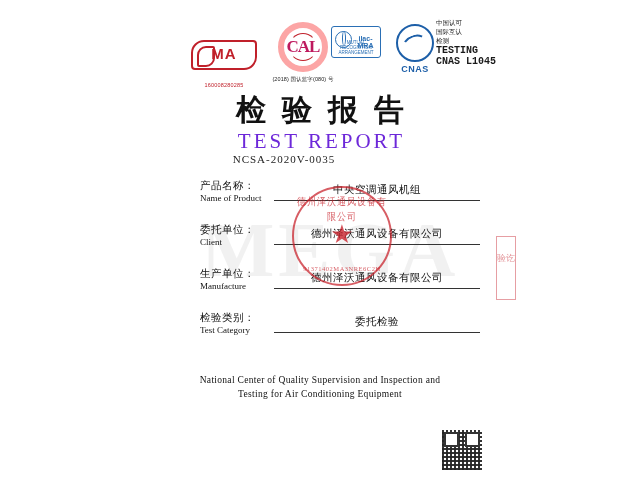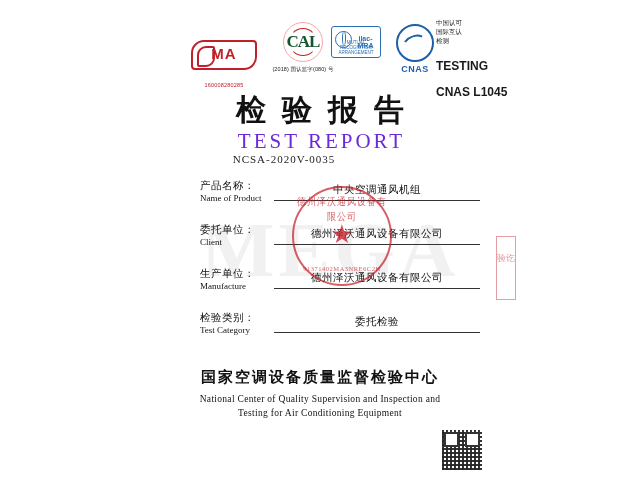--- a/index.html
+++ b/index.html
@@ -66,24 +66,24 @@
     font-size: 5.5px;
     letter-spacing: 0.2px;
     margin-top: 3px;
   }
 
   
   .mark-cal { left: 266px; top: 14px; width: 74px; }
   .cal-circle {
     width: 38px; height: 38px;
     margin: 0 auto;
-    border: 1px solid #fca5a5;
+    border: 6px solid #fca5a5;
     border-radius: 50%;
     position: relative;
-    color: #14532d;
+    color: #be185d;
   }
   .cal-circle .inner {
     position: absolute;
     left: 50%; top: 50%;
     transform: translate(-50%,-50%);
     font-family: "Liberation Serif", serif;
     font-weight: bold;
     font-size: 17px;
     letter-spacing: -1px;
   }
@@ -182,24 +182,25 @@
     text-align: left;
     font-family: "Liberation Sans", sans-serif;
     color: #1a1a1a;
   }
   .mark-cnastext .cn {
     font-size: 6.5px;
     line-height: 9px;
     font-family: "Liberation Sans", sans-serif;
   }
   .mark-cnastext .en {
-    font-size: 12px;
+    font-size: 10px;
     font-weight: bold;
     line-height: 10px;
-    margin-top: 16px;
+    margin-top: 1px;
+    font-family: Liberation Mono, monospace;
   }
 
   
   .title-cn {
     position: absolute;
     left: 0; top: 90px;
     width: 640px;
     text-align: center;
     font-family: "Liberation Serif", serif;
     font-size: 30px;
@@ -481,20 +482,19 @@
 
   <div class="seal">
     <div class="top-text">德州泽沃通风设备有限公司</div>
     <div class="star">★</div>
     <div class="bottom-text">91371402MA3NRE6C2H</div>
   </div>
 
   <div class="side-seal">验讫</div>
 
   <div class="footer">
-    <div class="org-cn">国家空调设备质量监督检验中心</div>
     <div class="org-en1">National Center of Quality Supervision and Inspection and</div>
     <div class="org-en2">Testing for Air Conditioning Equipment</div>
   </div>
 
   <div class="qr"></div>
 
 </div>
 
 </body></html>

